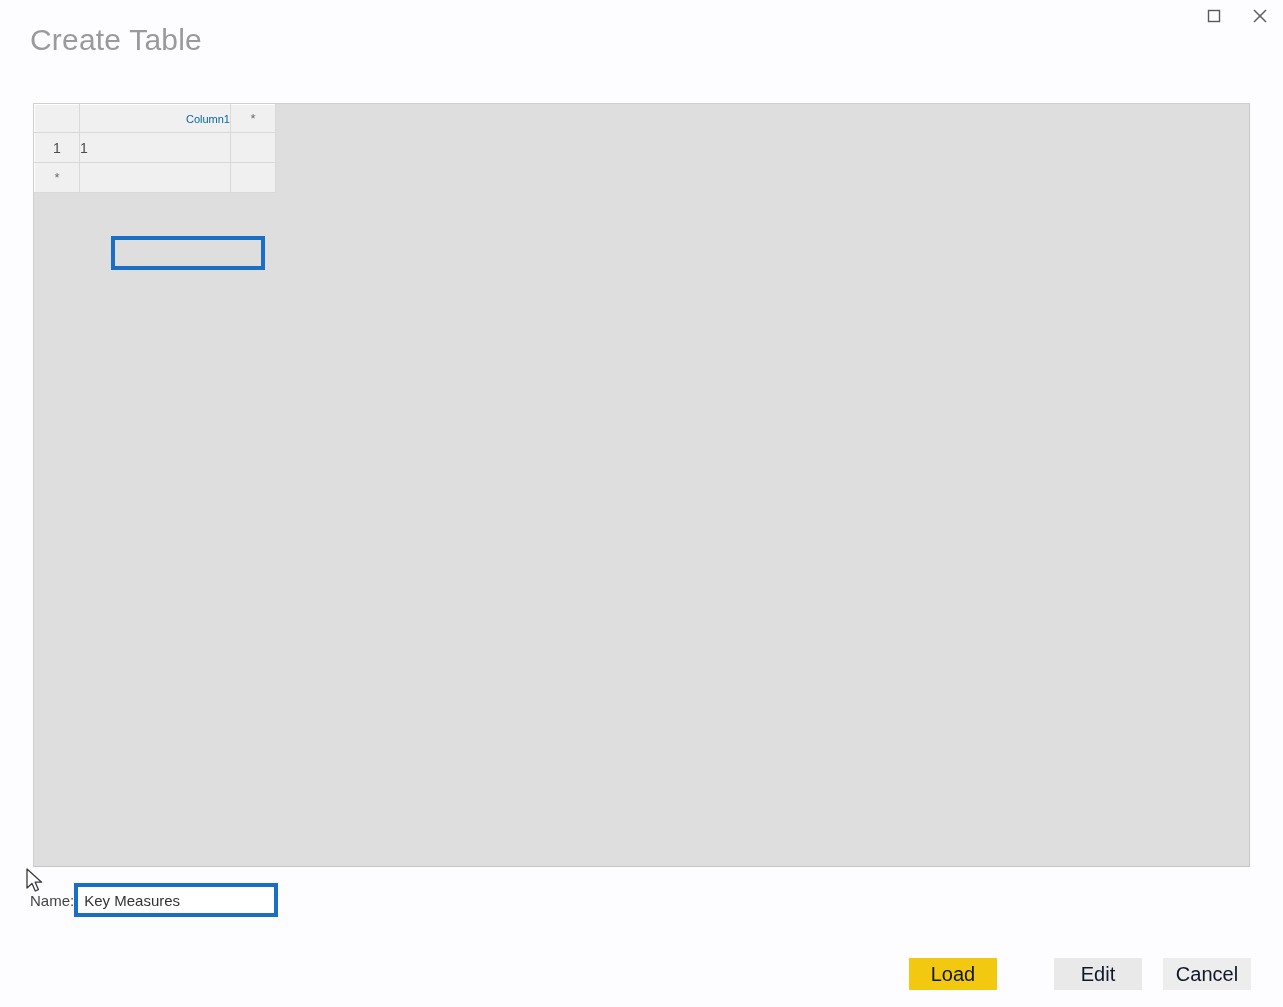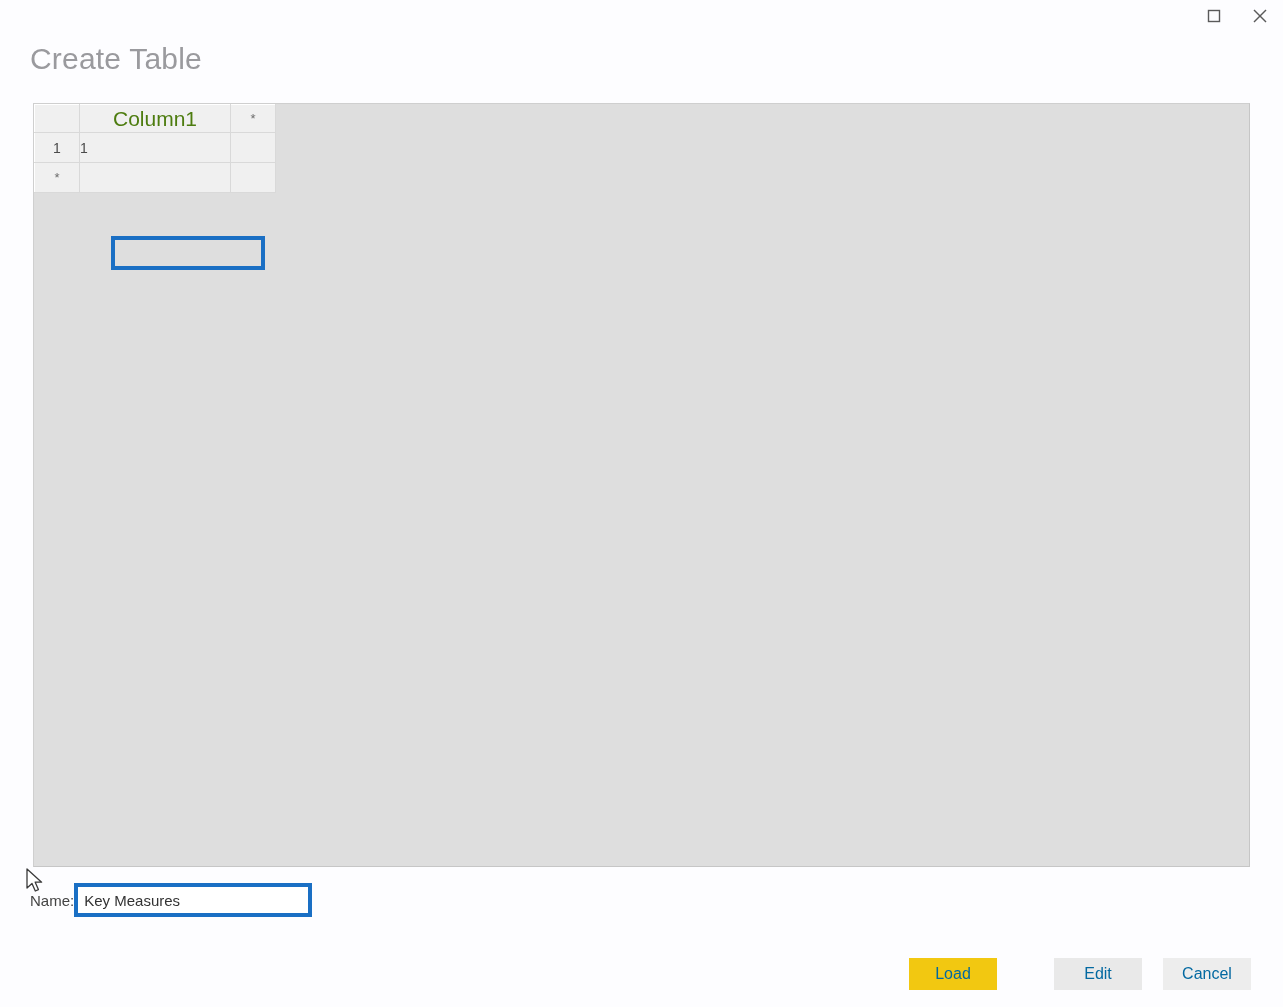--- a/index.html
+++ b/index.html
@@ -32,21 +32,21 @@
     align-items: center;
     justify-content: center;
     cursor: default;
   }
   .win-btn svg { display: block; }
 
   
   .dialog-title {
     position: absolute;
     left: 30px;
-    top: 44px;
+    top: 25px;
     font-size: 30px;
     font-weight: 300;
     color: #9a9a9e;
     letter-spacing: 0.2px;
     line-height: 1;
     white-space: nowrap;
   }
 
   
   .grid-panel {
@@ -80,25 +80,25 @@
   }
 
   .col-rowhead { width: 45px; }
   .col-main    { width: 151px; }
   .col-star    { width: 45px; }
 
   .hdr-row th { height: 28px; }
 
   .hdr-blank { }
   .hdr-main {
-    text-align: center;
+    text-align: right;
     padding-left: 9px;
-    font-size: 21px;
+    font-size: 11px;
     font-weight: bold;
-    color: #4d7c0f;
+    color: #0369a1;
   }
   .hdr-star {
     text-align: center;
     font-size: 13px;
     color: #6b6b6b;
   }
 
   .rowhead {
     text-align: center;
     font-size: 14px;
@@ -138,21 +138,21 @@
     display: flex;
     align-items: center;
   }
   .name-label {
     font-size: 15px;
     color: #444;
   }
   .name-input-wrap {
     border: 4px solid #1a6fc4;
     background: #ffffff;
-    width: 238px;
+    width: 204px;
     height: 34px;
     display: flex;
     align-items: flex-start;
   }
   .name-input {
     border: 0;
     outline: 0;
     background: transparent;
     width: 100%;
     height: 100%;
@@ -176,22 +176,22 @@
     right: 32px;
     top: 958px;
     display: flex;
     gap: 21px;
   }
   .btn {
     width: 88px;
     height: 32px;
     border: none;
     font-family: "Liberation Sans", sans-serif;
-    font-size: 16px;
-    color: #0369a1;
+    font-size: 20px;
+    color: #0f172a;
     cursor: pointer;
     display: flex;
     align-items: center;
     justify-content: center;
     padding: 0;
   }
   .btn-load   { background: #f2c811; }
   .btn-edit   { background: #e9e9e9; margin-left: 36px; }
   .btn-cancel { background: #ededed; }
 </style>

